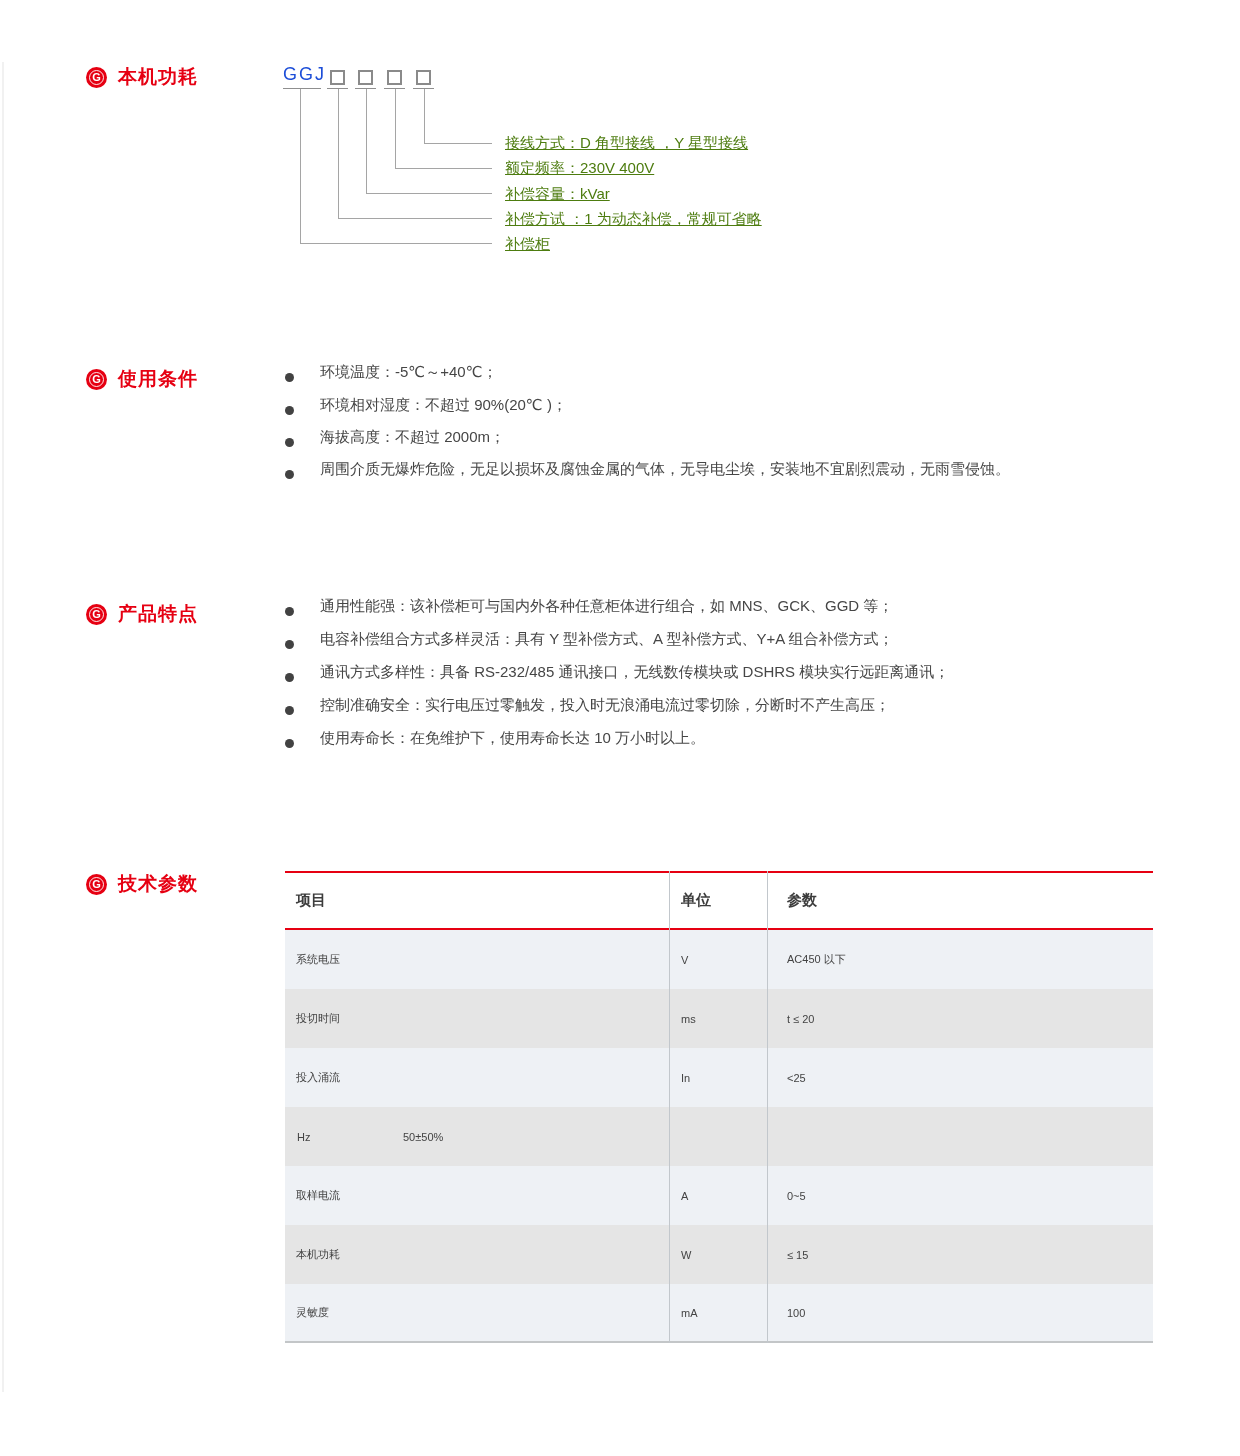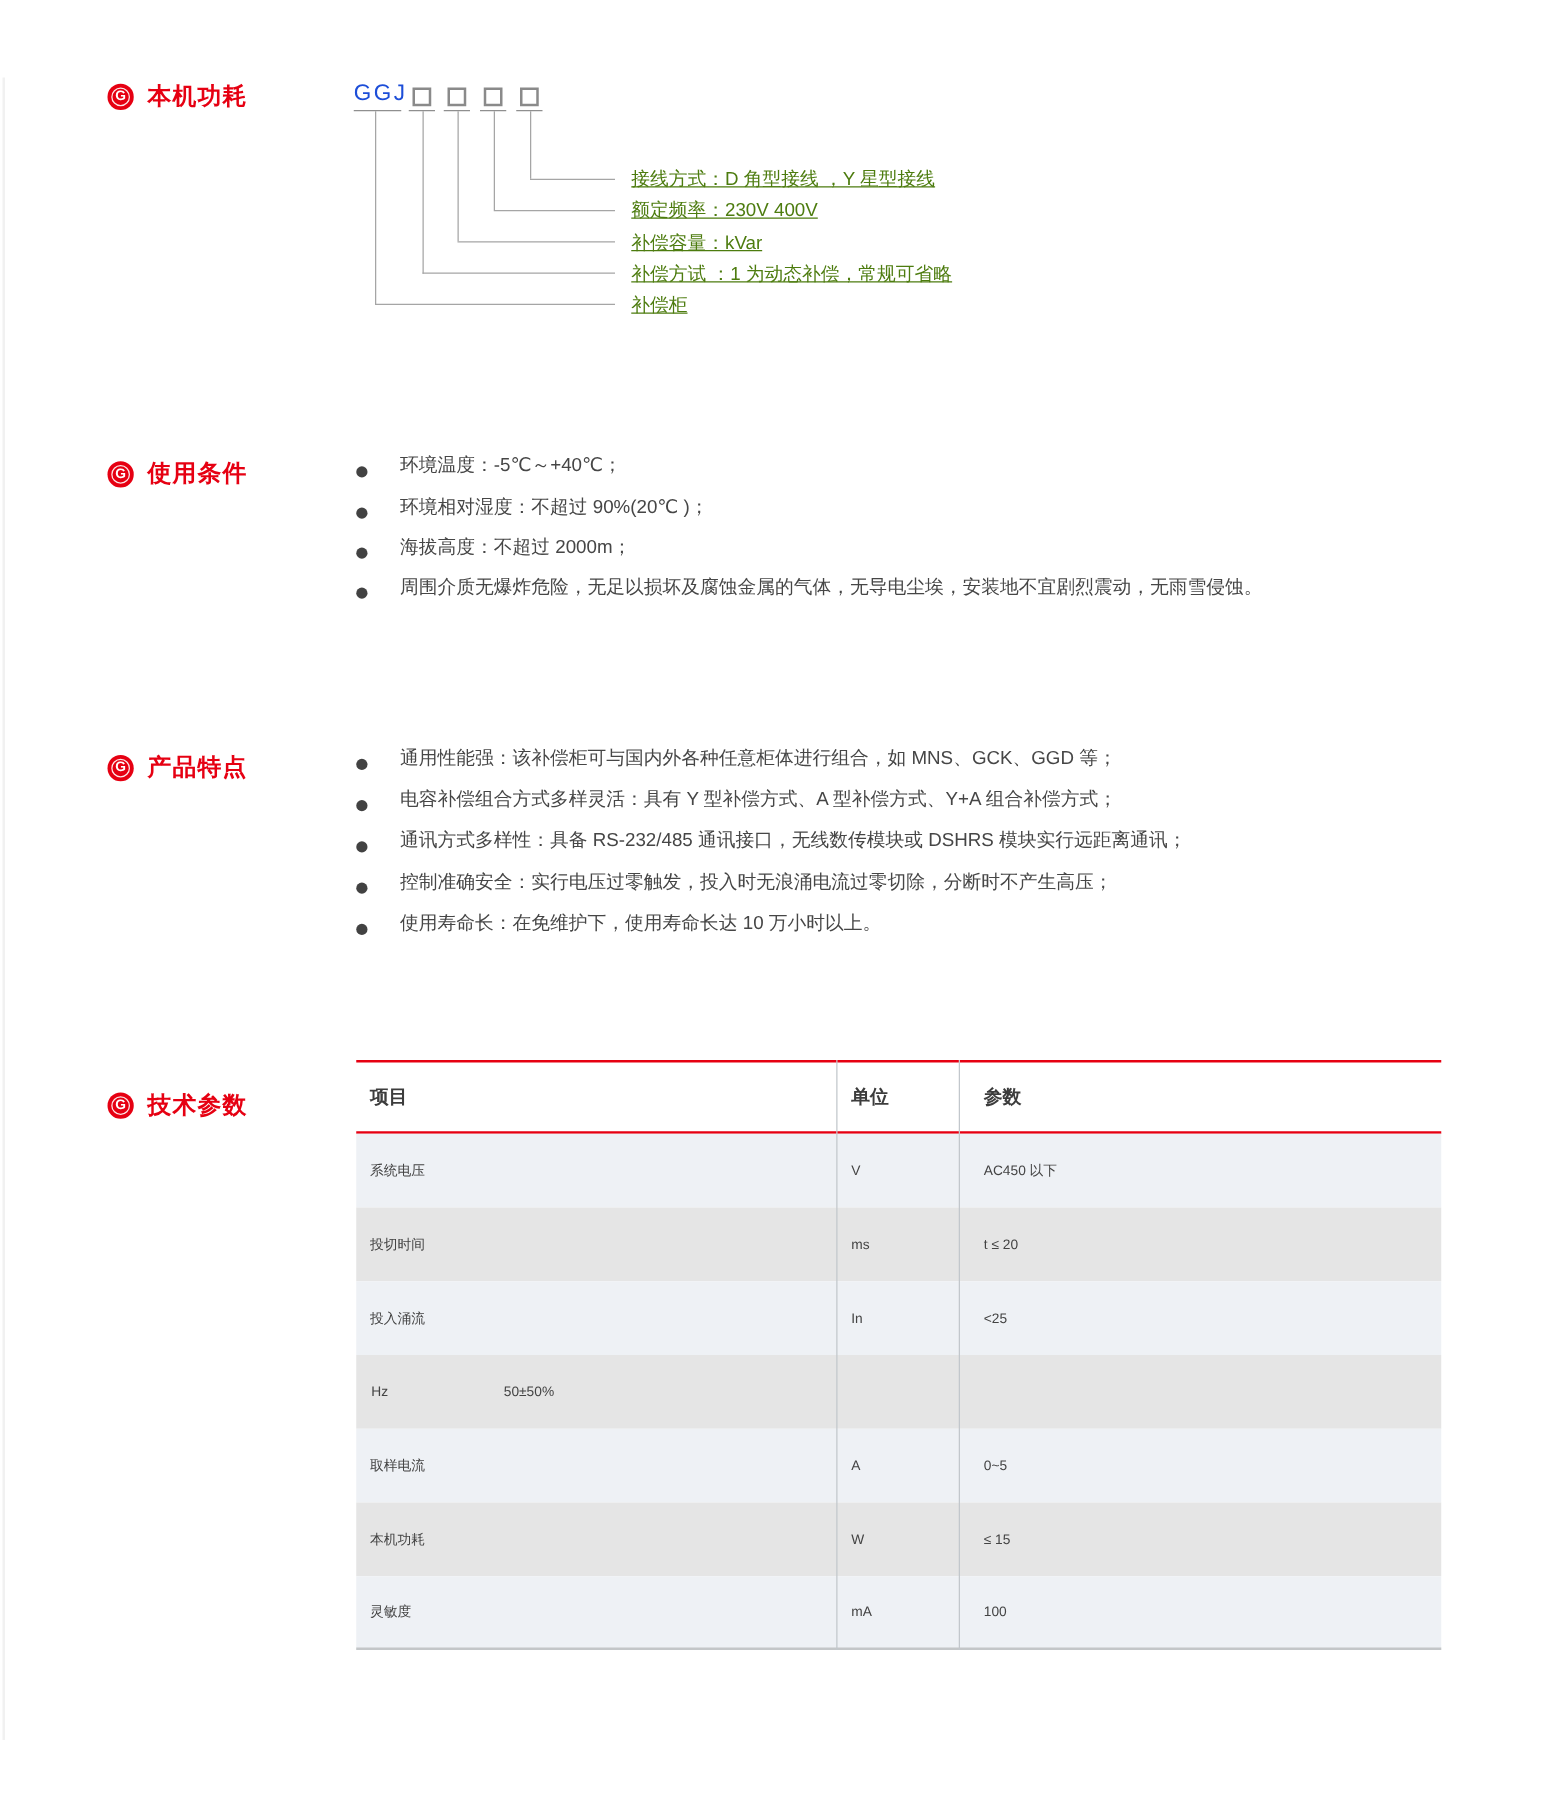--- a/index.html
+++ b/index.html
@@ -102,21 +102,21 @@
   }
   .dot {
     width: 9px; height: 9px;
     border-radius: 50%;
     background: #424242;
     flex: 0 0 auto;
   }
   
   .param-table {
     position: absolute;
-    left: 285px; top: 848px;
+    left: 285px; top: 871px;
     width: 868px;
   }
   .t-header {
     height: 59px;
     border-top: 2px solid #e60012;
     border-bottom: 2px solid #e60012;
     display: flex;
     align-items: center;
     background: #ffffff;
   }

